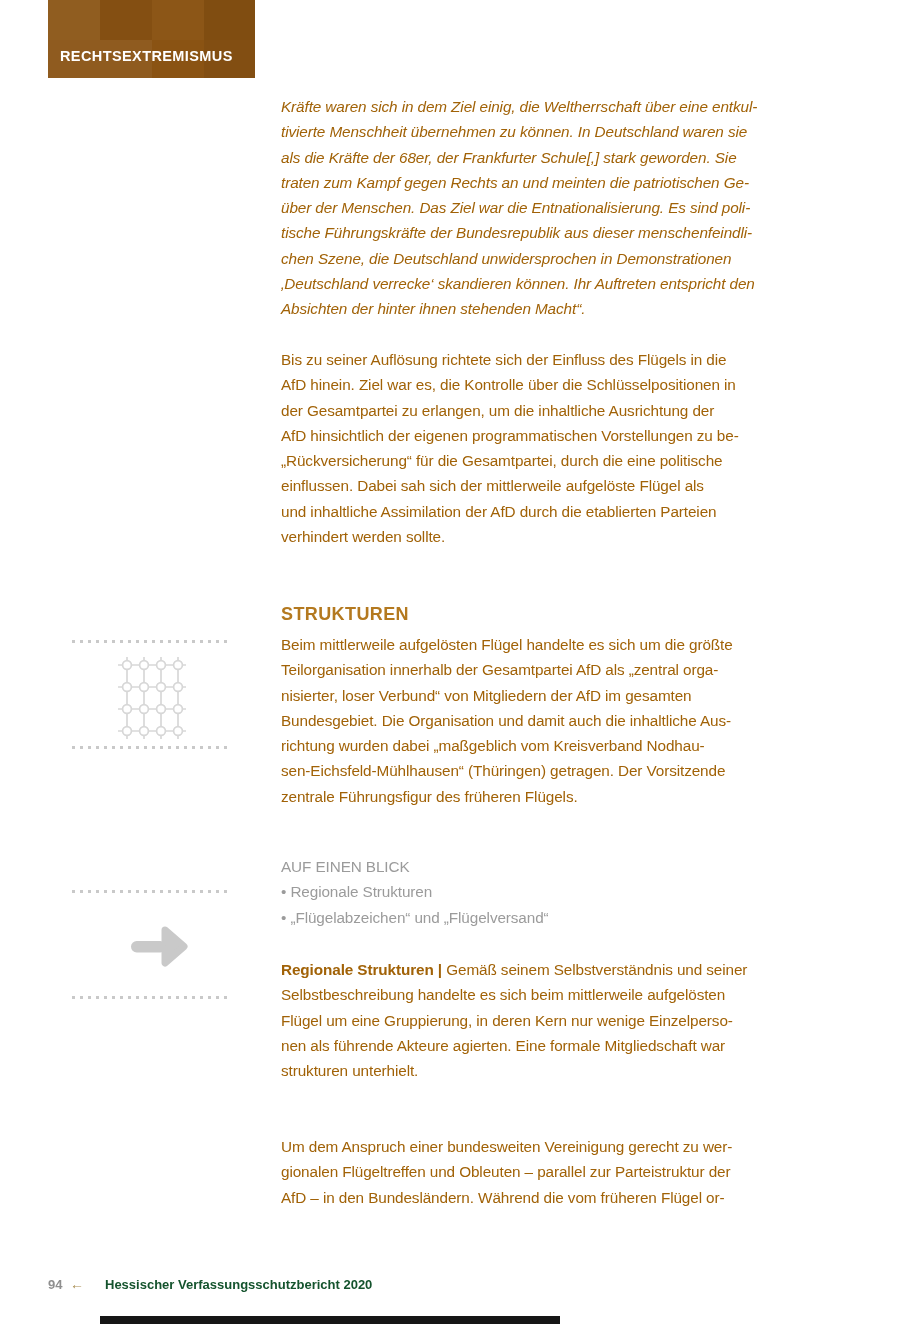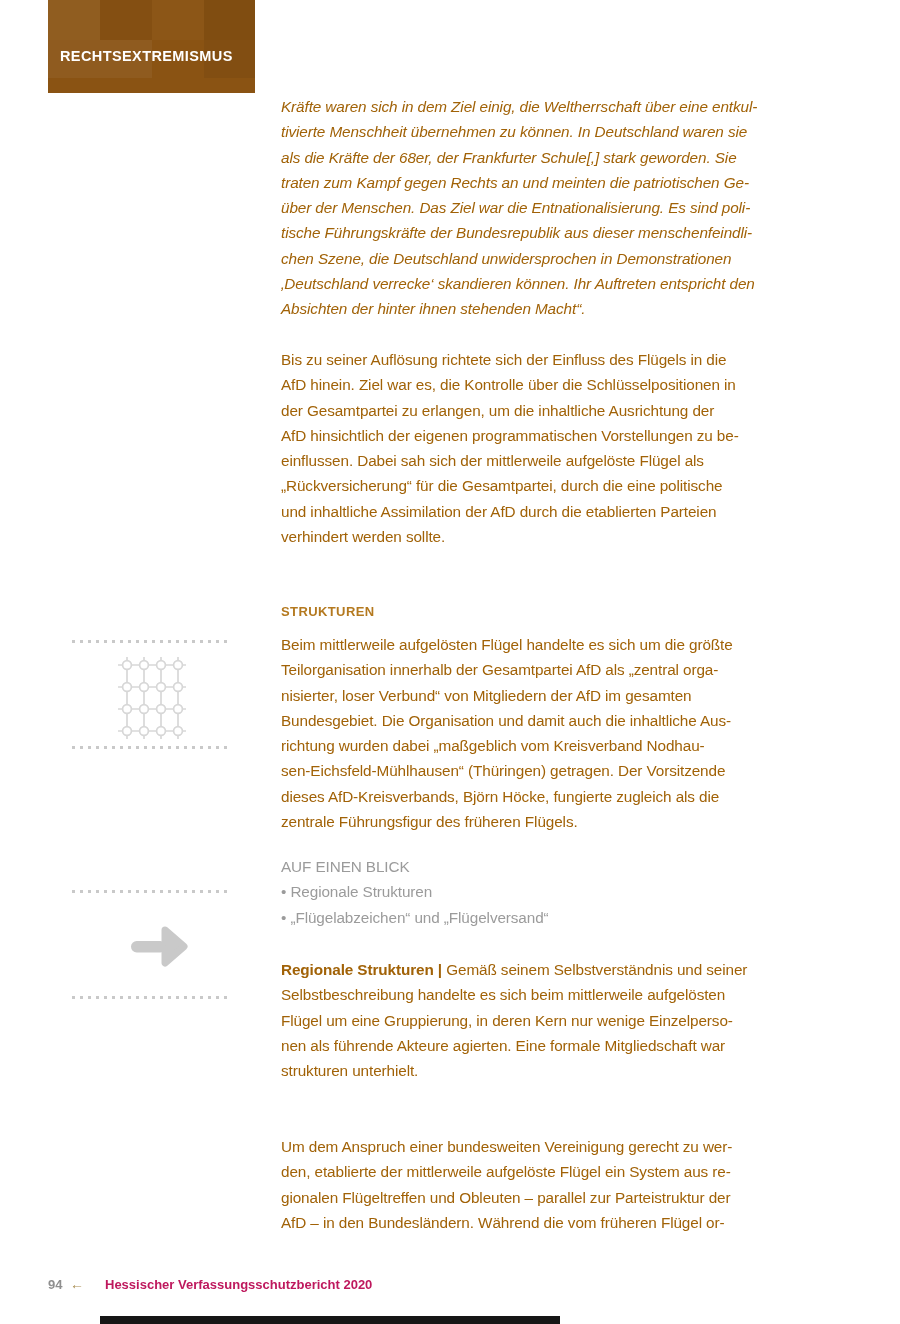--- a/index.html
+++ b/index.html
@@ -8,21 +8,21 @@
     position:relative;
     background:#ffffff;
     font-family:"Liberation Sans", sans-serif;
     color:#3f3f3f;
     overflow:hidden;
   }
   .page { position:absolute; inset:0; }
 
   
   .header-box {
-    position:absolute; left:48px; top:0; width:207px; height:93px;
+    position:absolute; left:48px; top:0; width:207px; height:78px;
     background:#8a5313; overflow:hidden;
   }
   .tile { position:absolute; }
   .t1 { left:0;   top:0;  width:52px; height:40px; background:rgba(255,255,255,0.06); }
   .t2 { left:52px; top:0; width:52px; height:40px; background:rgba(0,0,0,0.04); }
   .t3 { left:104px; top:0; width:52px; height:40px; background:rgba(255,255,255,0.02); }
   .t4 { left:156px; top:0; width:51px; height:40px; background:rgba(0,0,0,0.07); }
   .t5 { left:0; top:40px; width:104px; height:38px; background:rgba(255,255,255,0.05); }
   .t6 { left:156px; top:40px; width:51px; height:38px; background:rgba(0,0,0,0.05); }
   .header-label {
@@ -36,41 +36,41 @@
     font-size:15.3px; line-height:25.3px; letter-spacing:-0.1px;
     color:#a16207;
   }
   .para .ln { white-space:nowrap; }
   .italic { font-style:italic; }
   .bold { font-weight:normal; }
   .gray { color:#9b9b9b; }
 
   .section-heading {
     position:absolute; left:281px; top:604px;
-    font-size:13px; font-weight:bold; letter-spacing:0.4px;
+    font-size:18px; font-weight:bold; letter-spacing:0.4px;
     color:#b4791f;
   }
 
   .lead-bold { font-weight:bold; }
 
   
   .dotline {
     position:absolute; left:72px; width:158px; height:3px;
     background-image:repeating-linear-gradient(to right, #c9c9c9 0 2.6px, transparent 2.6px 8px);
   }
   .d1 { top:640px; } .d2 { top:746px; } .d3 { top:890px; } .d4 { top:996px; }
   .icon-wrap { position:absolute; }
   .grid-pos  { left:110px; top:653px; }
   .arrow-pos { left:128px; top:919px; }
 
   
   .footer { position:absolute; top:1277px; left:0; width:900px; height:18px; font-size:13px; }
   .footer .pagenum { position:absolute; left:48px; color:#8f8f8f; font-weight:bold; }
   .footer .backarrow { position:absolute; left:70px; color:#a98e53; font-size:14px; top:-1px; }
-  .footer .report-title { position:absolute; left:105px; color:#be185d; font-weight:bold; }
+  .footer .report-title { position:absolute; left:105px; color:#14532d; font-weight:bold; }
 
   .bottom-bar {
     position:absolute; left:100px; top:1316px; width:460px; height:8px;
     background:#161616;
   }
 </style>
 </head>
 <body>
 
 <div class="page">
@@ -95,36 +95,35 @@
       <div class="ln">chen Szene, die Deutschland unwidersprochen in Demonstrationen</div>
       <div class="ln">‚Deutschland verrecke‘ skandieren können. Ihr Auftreten entspricht den</div>
       <div class="ln">Absichten der hinter ihnen stehenden Macht“.</div>
     </div>
 
   <div class="para" style="top:347px;">
       <div class="ln">Bis zu seiner Auflösung richtete sich der Einfluss des Flügels in die</div>
       <div class="ln">AfD hinein. Ziel war es, die Kontrolle über die Schlüsselpositionen in</div>
       <div class="ln">der Gesamtpartei zu erlangen, um die inhaltliche Ausrichtung der</div>
       <div class="ln">AfD hinsichtlich der eigenen programmatischen Vorstellungen zu be-</div>
+      <div class="ln">„Rückversicherung“ für die Gesamtpartei, durch die eine politische</div>
       <div class="ln">einflussen. Dabei sah sich der mittlerweile aufgelöste Flügel als</div>
-      <div class="ln">„Rückversicherung“ für die Gesamtpartei, durch die eine politische</div>
       <div class="ln">und inhaltliche Assimilation der AfD durch die etablierten Parteien</div>
       <div class="ln">verhindert werden sollte.</div>
     </div>
 
   <div class="section-heading">STRUKTUREN</div>
 
   <div class="para bold" style="top:632px;">
       <div class="ln">Beim mittlerweile aufgelösten Flügel handelte es sich um die größte</div>
       <div class="ln">Teilorganisation innerhalb der Gesamtpartei AfD als „zentral orga-</div>
       <div class="ln">nisierter, loser Verbund“ von Mitgliedern der AfD im gesamten</div>
       <div class="ln">Bundesgebiet. Die Organisation und damit auch die inhaltliche Aus-</div>
       <div class="ln">richtung wurden dabei „maßgeblich vom Kreisverband Nodhau-</div>
       <div class="ln">sen-Eichsfeld-Mühlhausen“ (Thüringen) getragen. Der Vorsitzende</div>
-      <div class="ln">dieses AfD-Kreisverbands, Björn Höcke, fungierte zugleich als die</div>
       <div class="ln">zentrale Führungsfigur des früheren Flügels.</div>
     </div>
 
   <div class="para gray" style="top:854px;">
     <div class="ln bold">AUF EINEN BLICK</div>
     <div class="ln">• Regionale Strukturen</div>
     <div class="ln">• „Flügelabzeichen“ und „Flügelversand“</div>
   </div>
 
   <div class="para" style="top:957px;">
@@ -132,21 +131,20 @@
     <div>
         <div class="ln">Selbstbeschreibung handelte es sich beim mittlerweile aufgelösten</div>
         <div class="ln">Flügel um eine Gruppierung, in deren Kern nur wenige Einzelperso-</div>
         <div class="ln">nen als führende Akteure agierten. Eine formale Mitgliedschaft war</div>
         <div class="ln">strukturen unterhielt.</div>
       </div>
   </div>
 
   <div class="para" style="top:1134px;">
       <div class="ln">Um dem Anspruch einer bundesweiten Vereinigung gerecht zu wer-</div>
-      <div class="ln">den, etablierte der mittlerweile aufgelöste Flügel ein System aus re-</div>
       <div class="ln">gionalen Flügeltreffen und Obleuten – parallel zur Parteistruktur der</div>
       <div class="ln">AfD – in den Bundesländern. Während die vom früheren Flügel or-</div>
     </div>
 
   <div class="dotline d1"></div>
   <div class="icon-wrap grid-pos">
     <svg width="84" height="90" viewBox="0 0 84 90" aria-hidden="true">
       <g stroke="#d7d7d7" stroke-width="1.7" fill="none">
         <line x1="8" y1="12" x2="76" y2="12"></line>
         <line x1="8" y1="34" x2="76" y2="34"></line>

